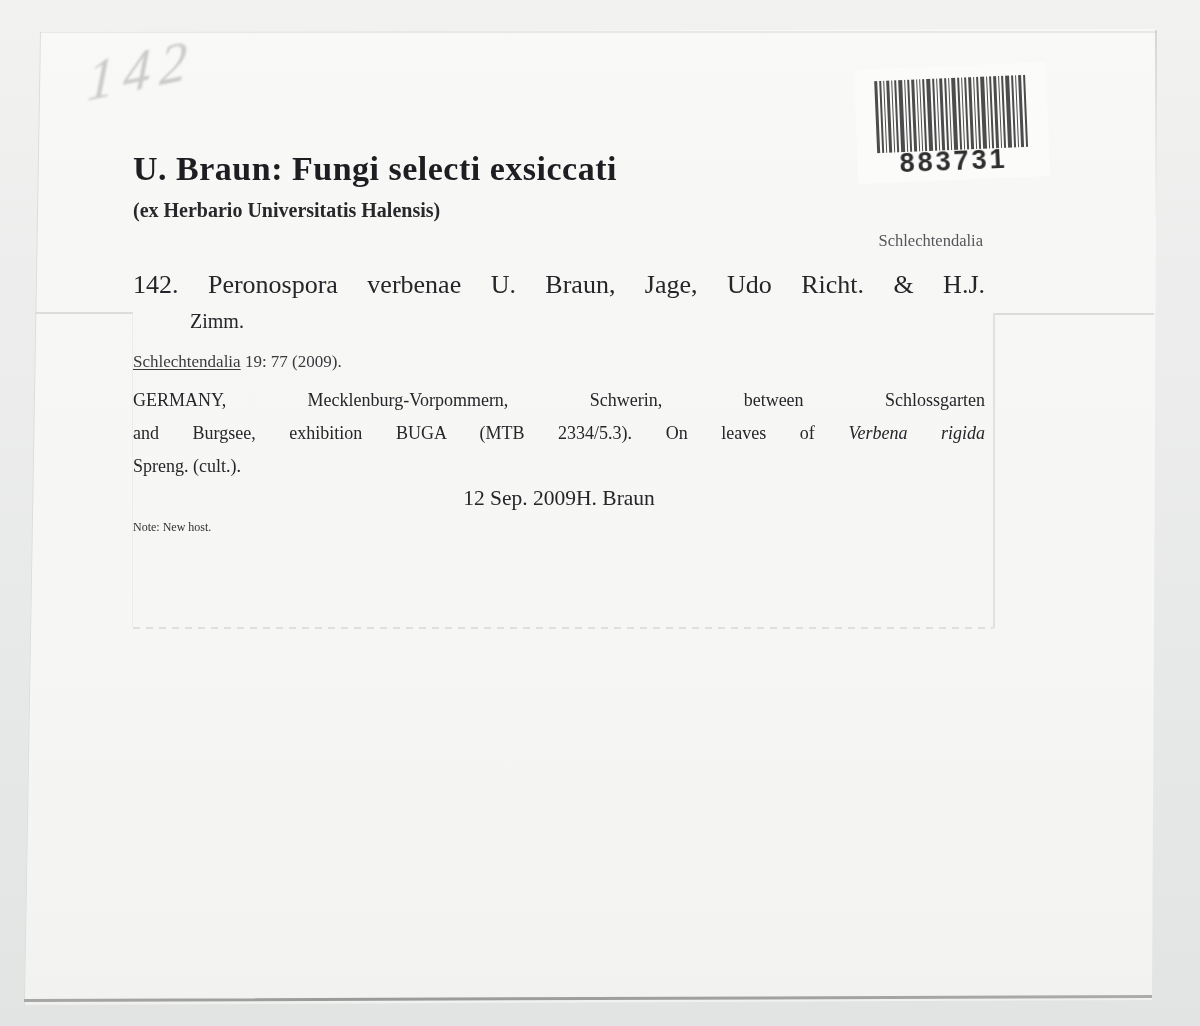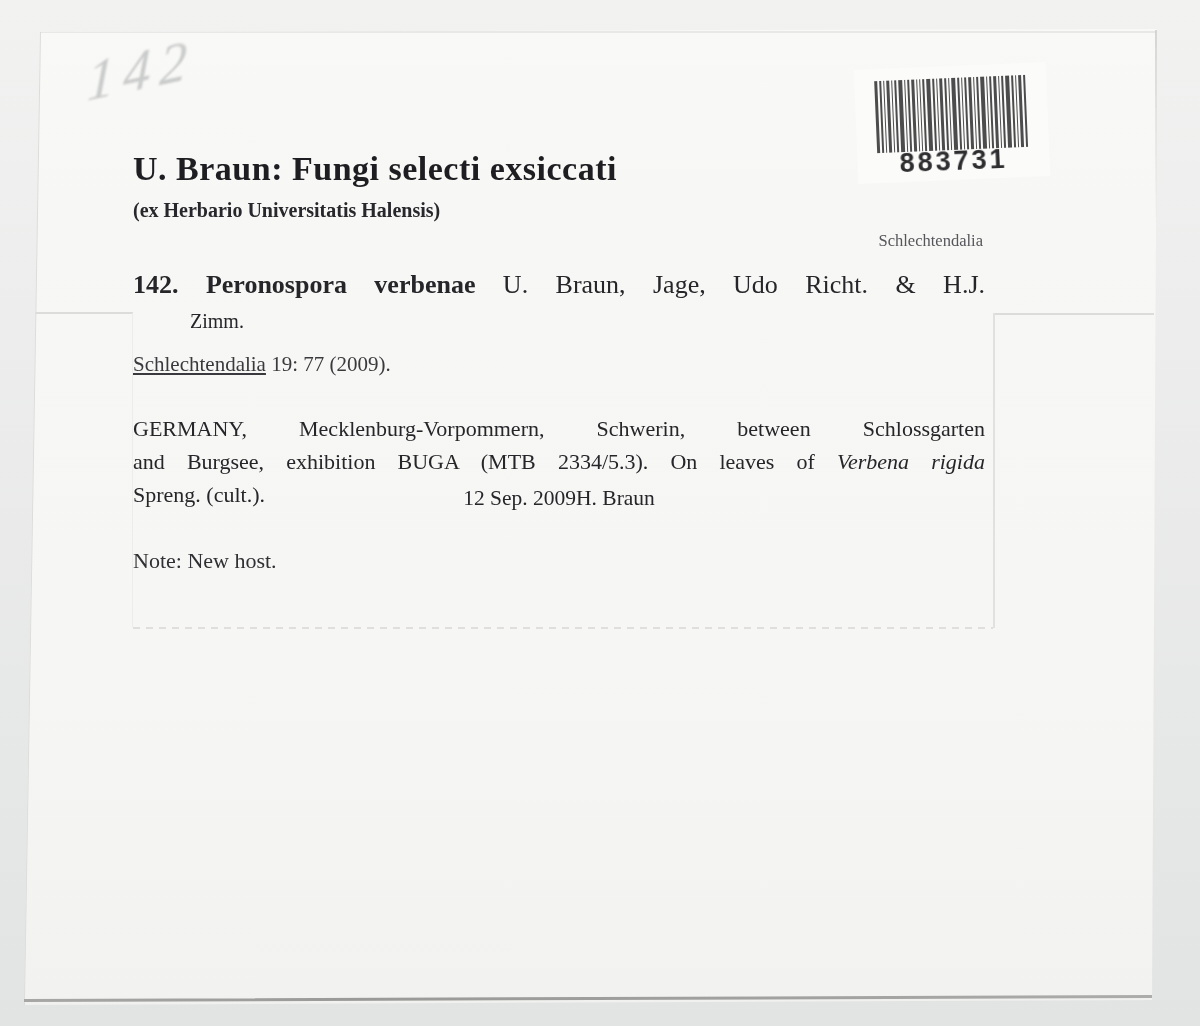--- a/index.html
+++ b/index.html
@@ -38,31 +38,31 @@
     font-size:27px;letter-spacing:3px;color:#2e2e30;filter:blur(0.4px);}
 
   .label-col{position:absolute;left:133px;top:0;width:852px;color:#26262a;}
   .label-col > div{position:absolute;width:100%;filter:blur(0.3px);}
   .series-title{top:150px;text-align:left;font-weight:700;font-size:34px;
     letter-spacing:.5px;color:#1e1e22;}
   .series-subtitle{top:199px;text-align:left;font-weight:700;font-size:20px;color:#28282c;}
   .order-label{top:231px;text-align:right;font-size:16.5px;color:#55555a;
     padding-right:2px;box-sizing:border-box;filter:blur(0.45px) !important;}
   .species-l1{top:266px;font-size:26px;line-height:37px;text-align:justify;text-align-last:justify;}
-  .species-l1 .sp-bold{font-weight:700;margin-top:22px;}
+  .species-l1 .sp-bold{font-weight:400;margin-top:22px;}
   .species-l2{top:303px;font-size:20px;line-height:37px;padding-left:57px;box-sizing:border-box;}
-  .citation{top:352px;font-size:21px;color:#3a3a3e;}
+  .citation{top:352px;font-size:17px;color:#3a3a3e;}
   .citation .journal{text-decoration:underline;text-underline-offset:2px;}
-  .coll-1,.coll-2,.coll-3{font-size:22px;line-height:33px;margin-top:28px;}
+  .coll-1,.coll-2,.coll-3{font-size:18px;line-height:33px;}
   .coll-1{top:384px;text-align:justify;text-align-last:justify;}
   .coll-2{top:417px;text-align:justify;text-align-last:justify;}
   .coll-2 .host{font-style:italic;}
   .coll-3{top:450px;}
   .date-row{top:486px;font-size:21.5px;display:flex;justify-content:center;}
-  .note-line{top:548px;font-size:22px;color:#313135;}
+  .note-line{top:520px;font-size:12px;color:#313135;}
 </style>
 </head>
 <body>
 
 <div class="scene">
   <div class="packet">
 
     <div class="edge edge-top"></div>
     <div class="edge edge-left"></div>
     <div class="edge edge-right"></div>

